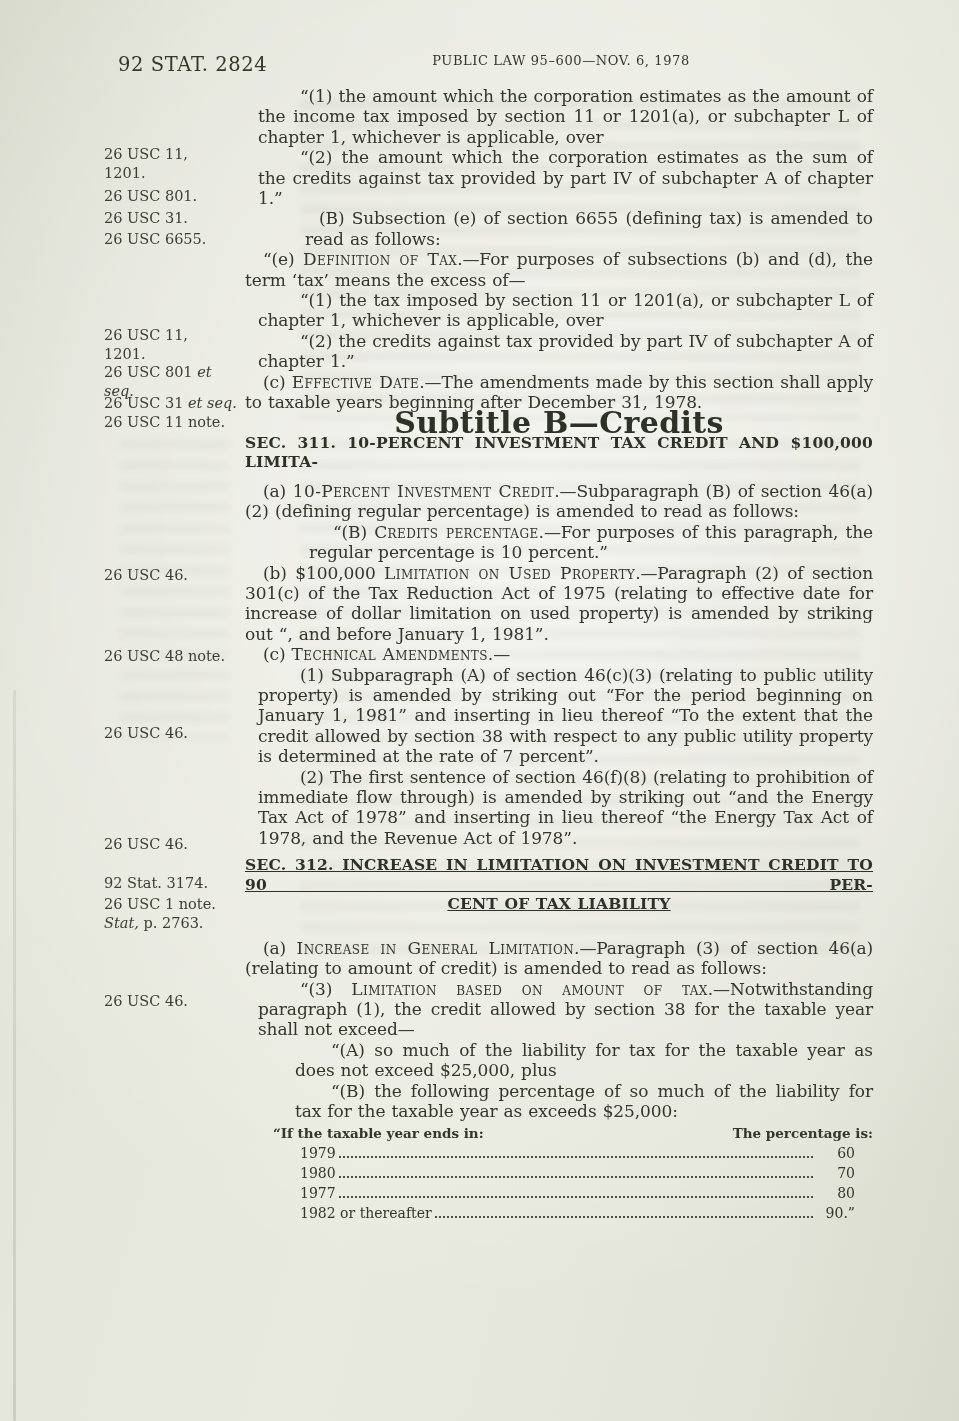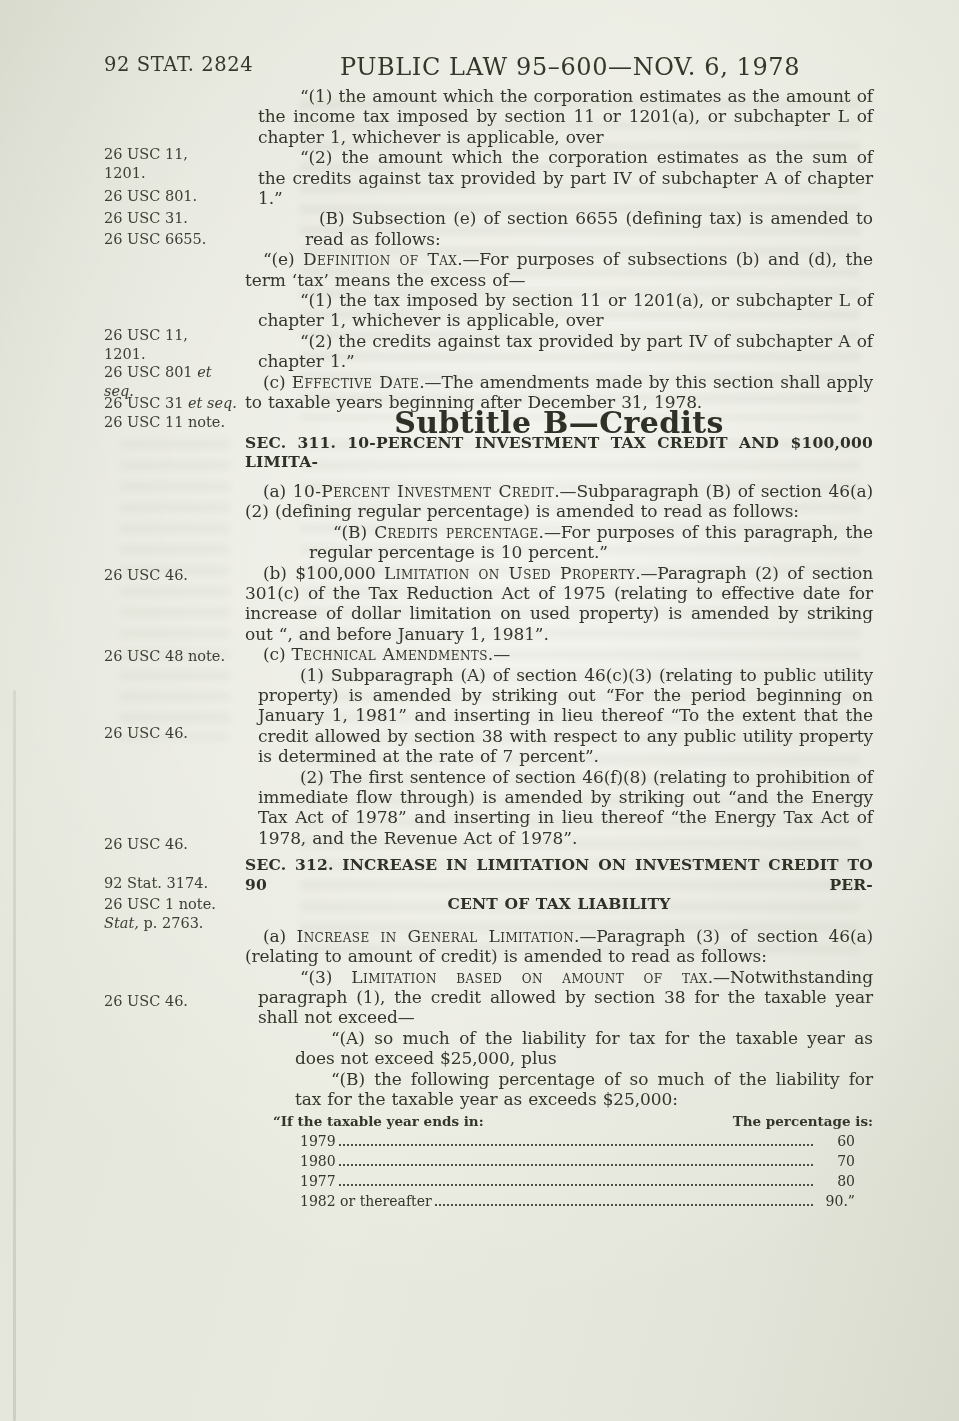--- a/index.html
+++ b/index.html
@@ -16,23 +16,23 @@
   }
   
   .edge-line{position:absolute;left:13px;top:690px;width:3px;height:731px;
     background:linear-gradient(#c9ccbe, #b7bbac);opacity:.55;border-radius:2px;}
   .bleed{position:absolute;filter:blur(3px);opacity:.10;background:
     repeating-linear-gradient(180deg,#6d7a66 0 9px,transparent 9px 21px);}
   .b1{left:300px;top:100px;width:560px;height:320px;opacity:.07;}
   .b2{left:300px;top:440px;width:560px;height:520px;opacity:.06;}
   .b3{left:120px;top:440px;width:110px;height:300px;opacity:.05;}
 
-  .hdr-stat{position:absolute;left:104px;top:53px;font-size:19.5px;letter-spacing:.6px;white-space:nowrap;}
-  .hdr-law{position:absolute;left:256px;top:53px;width:628px;text-align:center;
-    font-size:24px;letter-spacing:.6px;white-space:nowrap;}
+  .hdr-stat{position:absolute;left:118px;top:53px;font-size:19.5px;letter-spacing:.6px;white-space:nowrap;}
+  .hdr-law{position:absolute;left:247px;top:53px;width:628px;text-align:center;
+    font-size:13px;letter-spacing:.6px;white-space:nowrap;}
 
   .mnotes{position:absolute;left:0;top:8px;width:959px;height:1421px;pointer-events:none;}
   .mnote{position:absolute;left:104px;width:138px;font-size:14.5px;line-height:18.5px;color:#3c3f33;}
   .mnote i{font-style:italic;}
 
   .body-col{
     position:absolute;left:245px;top:86px;width:628px;
     font-size:17px;line-height:20.4px;text-align:justify;
     word-spacing:.8px;letter-spacing:-.1px;color:#33362b;
   }
@@ -44,21 +44,21 @@
   .lvl3b{padding-left:64px;text-indent:24px;}   
   .sc{font-variant:small-caps;letter-spacing:.4px;}
 
   .subtitle{margin:13px 0 23px;text-align:center;text-indent:0;
     font-size:30px;font-weight:bold;letter-spacing:.4px;color:#2e3126;}
 
   .sec-head{font-weight:bold;font-size:15.5px;line-height:19.5px;
     margin:0 0 9px;color:#2e3126;letter-spacing:.2px;}
   .sec-head .l1{text-align:justify;text-align-last:justify;}
   .sec-head .l2{text-align:center;text-align-last:center;}
-  .sh312{margin-top:7px;margin-bottom:12px;}
+  .sh312{margin-top:7px;margin-bottom:24px;text-decoration:underline;}
 
   .tbl{margin-top:3px;font-size:14px;line-height:19.8px;text-align:left;
     word-spacing:0;letter-spacing:0;color:#33362b;}
   .tbl-head{display:flex;justify-content:space-between;font-weight:bold;
     padding-left:28px;font-size:13.5px;}
   .tbl-rows{padding-left:55px;padding-right:18px;}
   .trow{display:flex;align-items:baseline;}
   .rlabel{white-space:nowrap;}
   .dots{flex:1;border-bottom:2px dotted #4a4d41;height:.72em;margin:0 8px 0 3px;min-width:30px;}
   .rval{min-width:34px;text-align:right;white-space:nowrap;}

